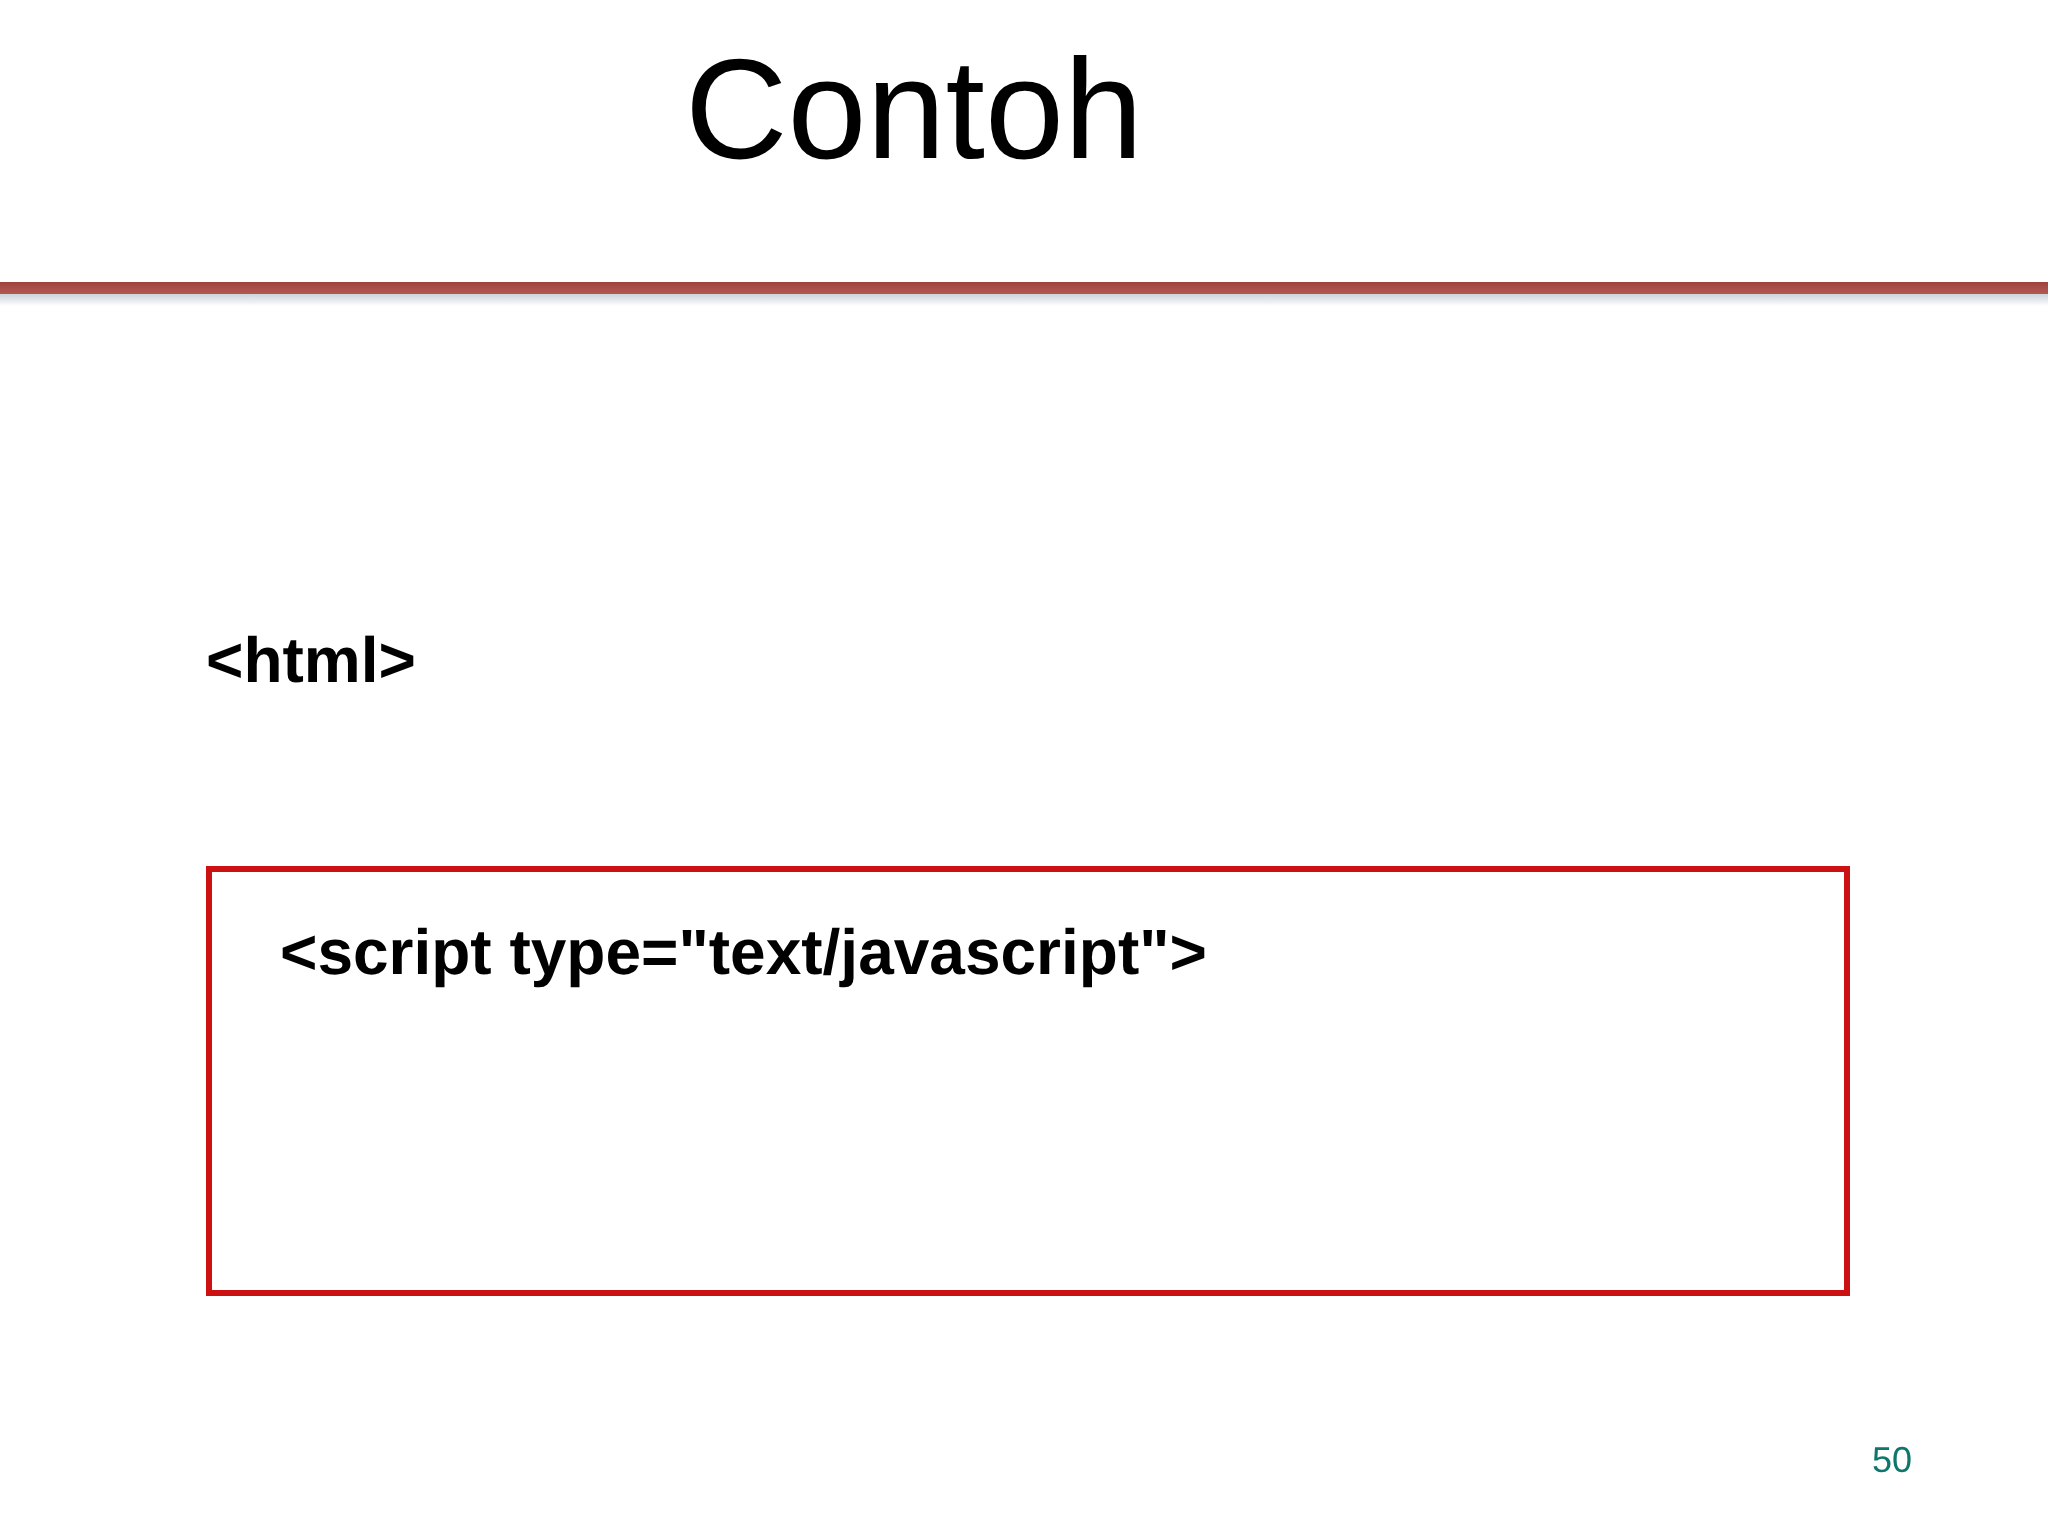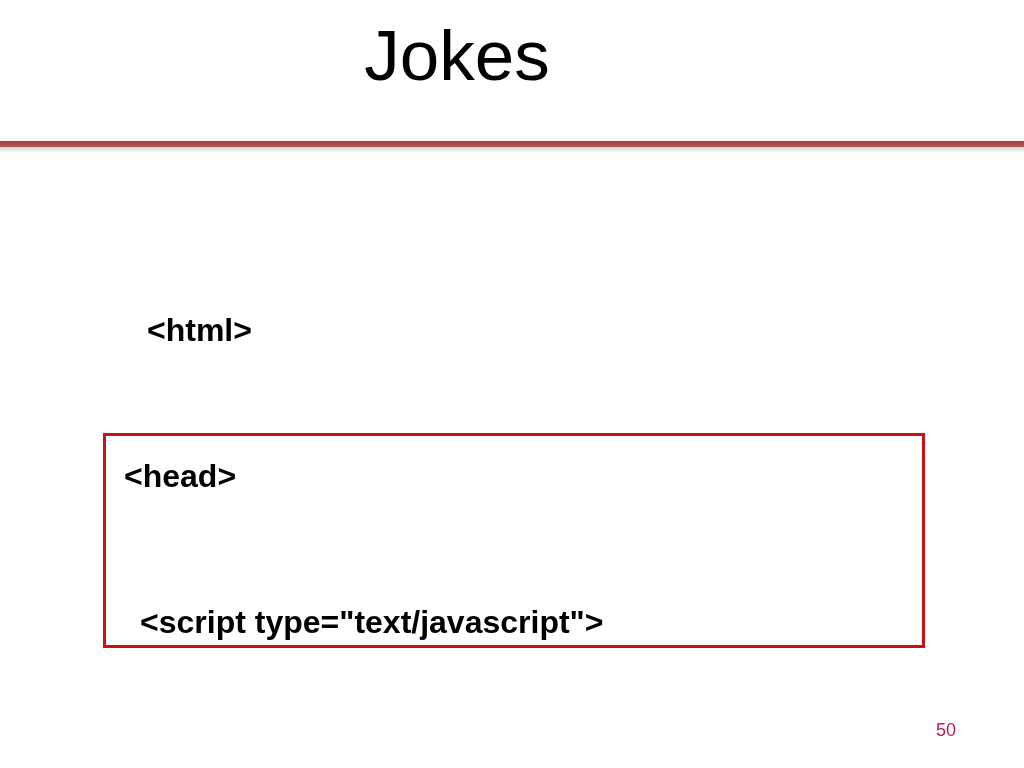--- a/index.html
+++ b/index.html
@@ -52,55 +52,54 @@
     top: 220px;
     font-size: 32px;
     font-weight: 700;
     color: #000000;
     white-space: pre;
   }
   .code .line {
     height: 72px;
     line-height: 72px;
   }
-  .indent-0 { padding-left: 0; margin-left: 44px; }
+  .indent-0 { padding-left: 0; }
   .indent-1 { padding-left: 21px; }
   .indent-2 { padding-left: 37px; }
   .highlight-box {
     position: absolute;
     left: 103px;
     top: 433px;
     width: 822px;
     height: 215px;
     box-sizing: border-box;
     border: 3px solid #cb1111;
     background: transparent;
   }
   .page-number {
     position: absolute;
     left: 936px;
     top: 720px;
     font-size: 18px;
     font-weight: 400;
-    color: #be185d;
+    color: #0f766e;
   }
 </style>
 </head>
 <body>
 
 <div class="slide">
 
-  <h1 class="title">Jokes</h1>
+  <h1 class="title">Contoh</h1>
 
   <div class="rule"></div>
   <div class="rule-shadow"></div>
 
   <div class="code">
     <div class="line indent-0">&lt;html&gt;</div>
-    <div class="line indent-1">&lt;head&gt;</div>
     <div class="line indent-2">&lt;script type="text/javascript"&gt;</div>
     
     
     
   </div>
 
   <div class="highlight-box"></div>
 
   <div class="page-number">50</div>
 

